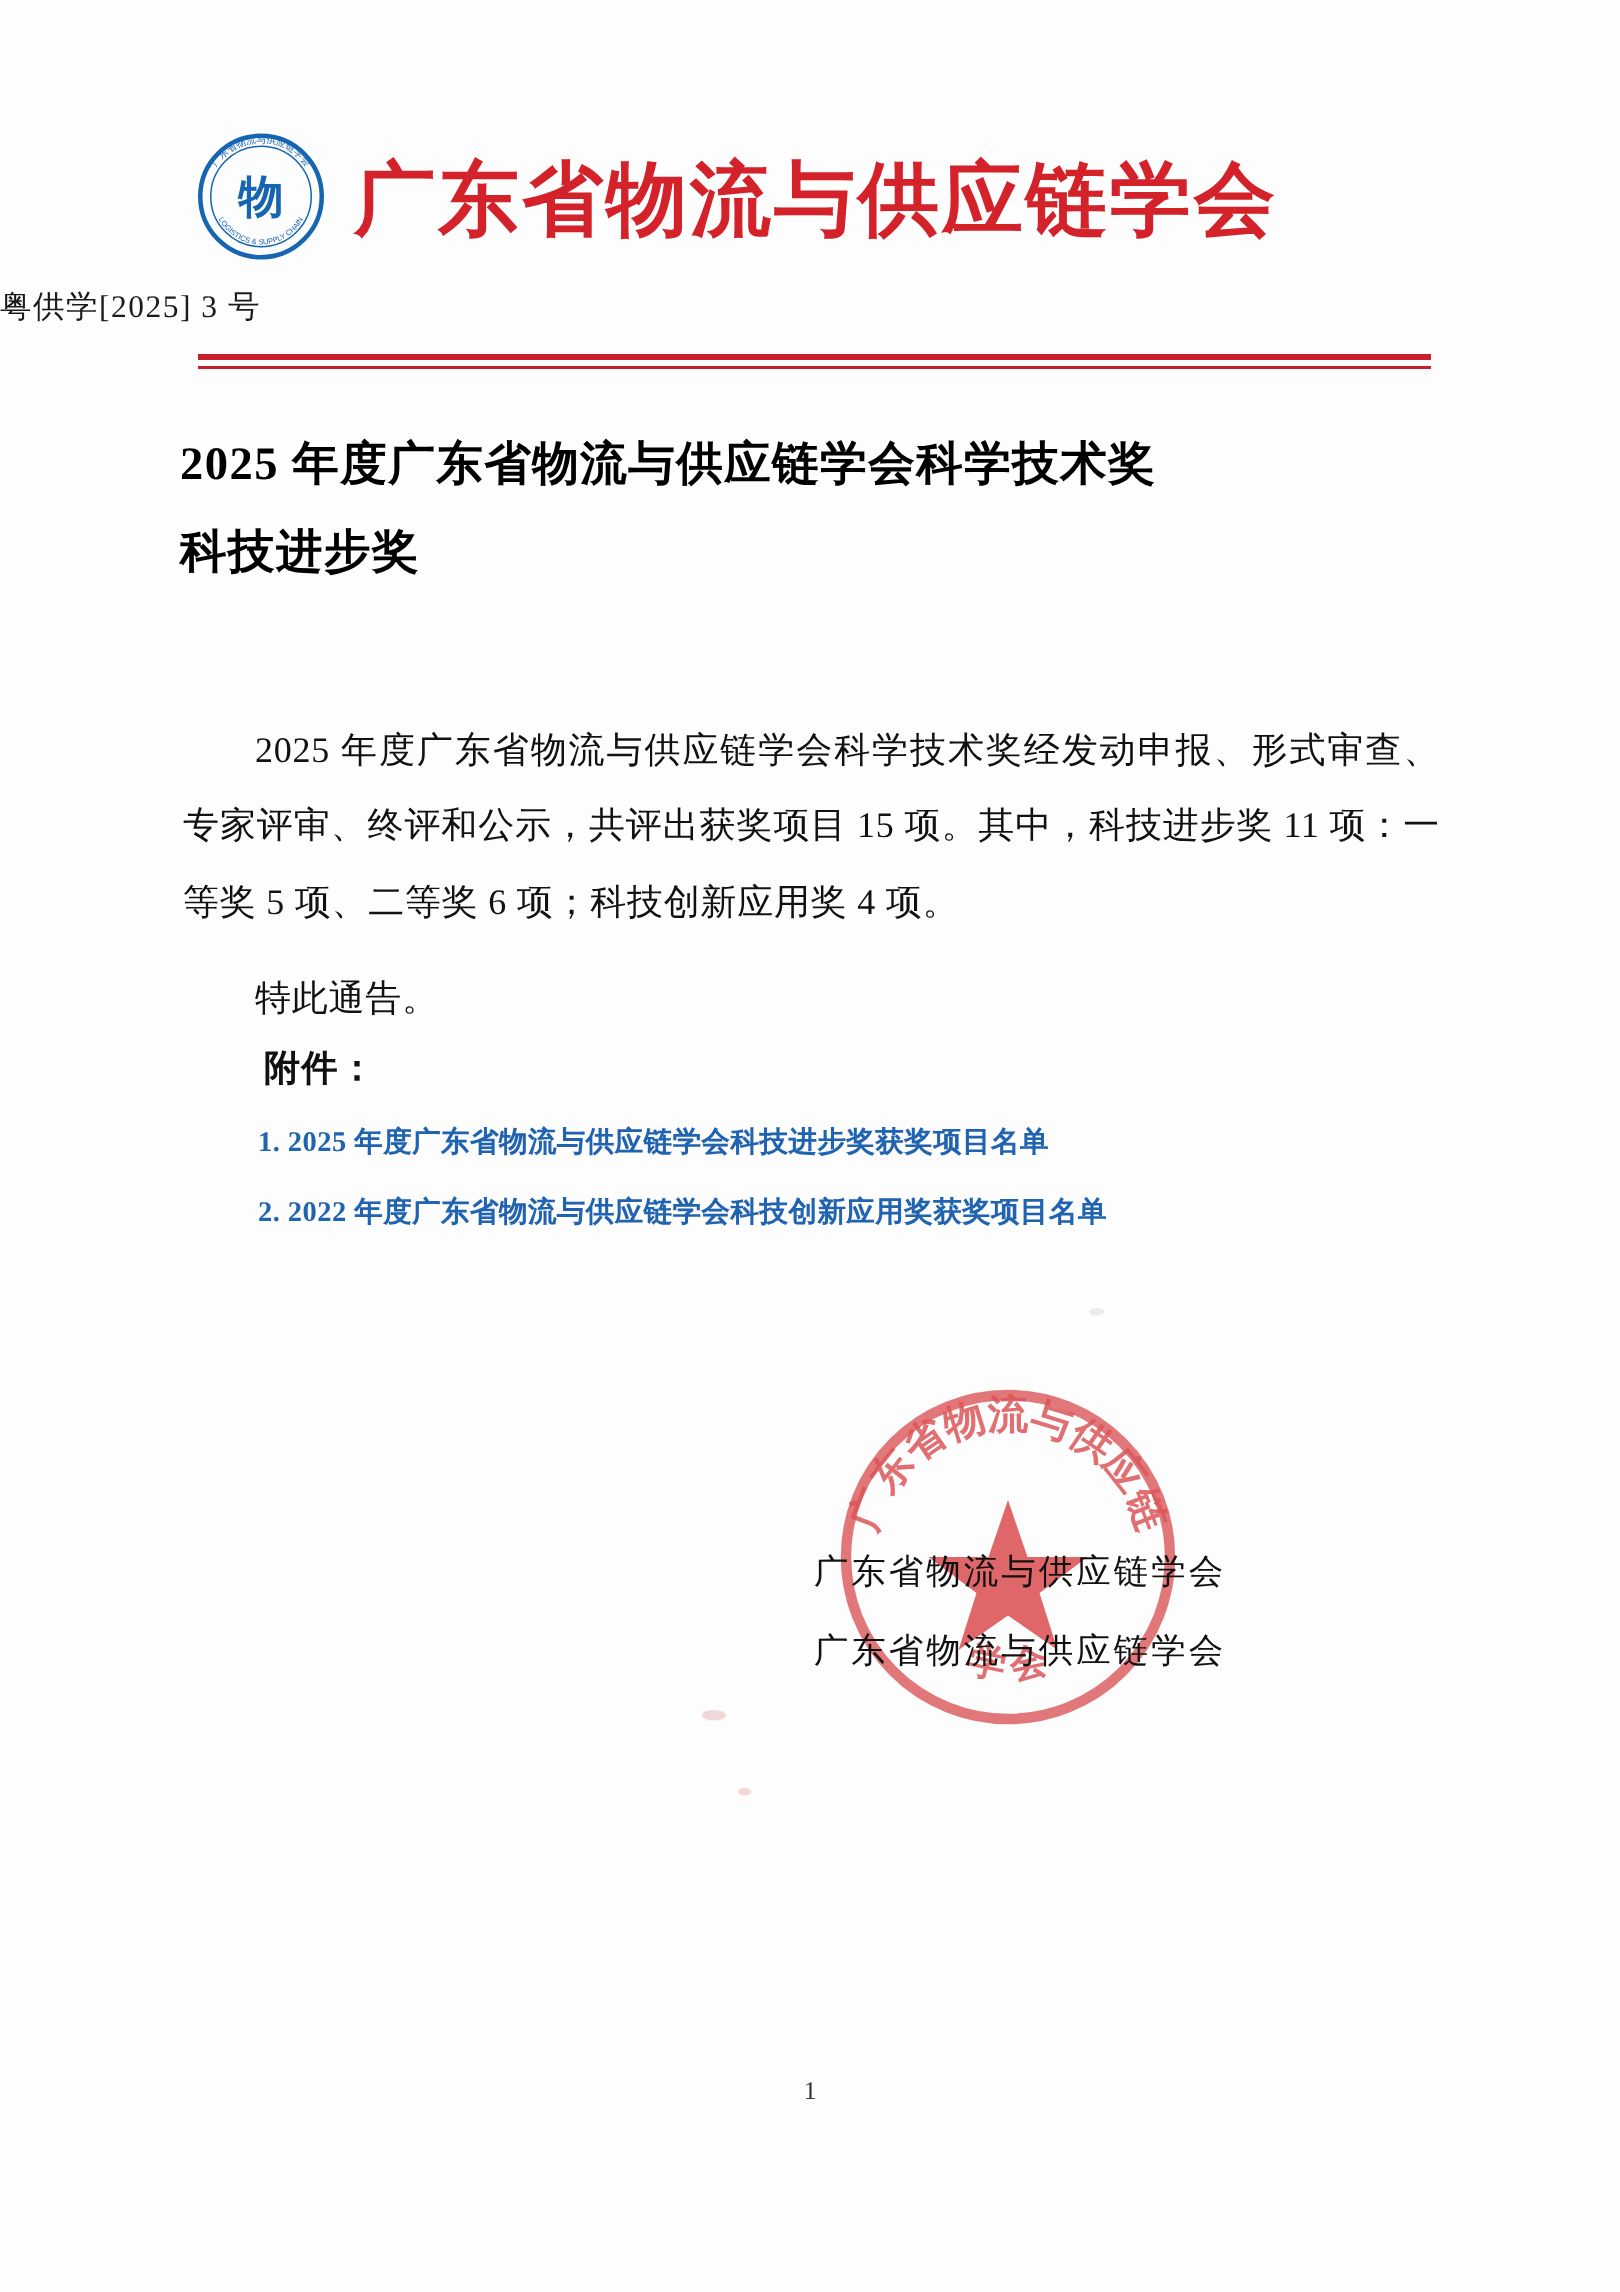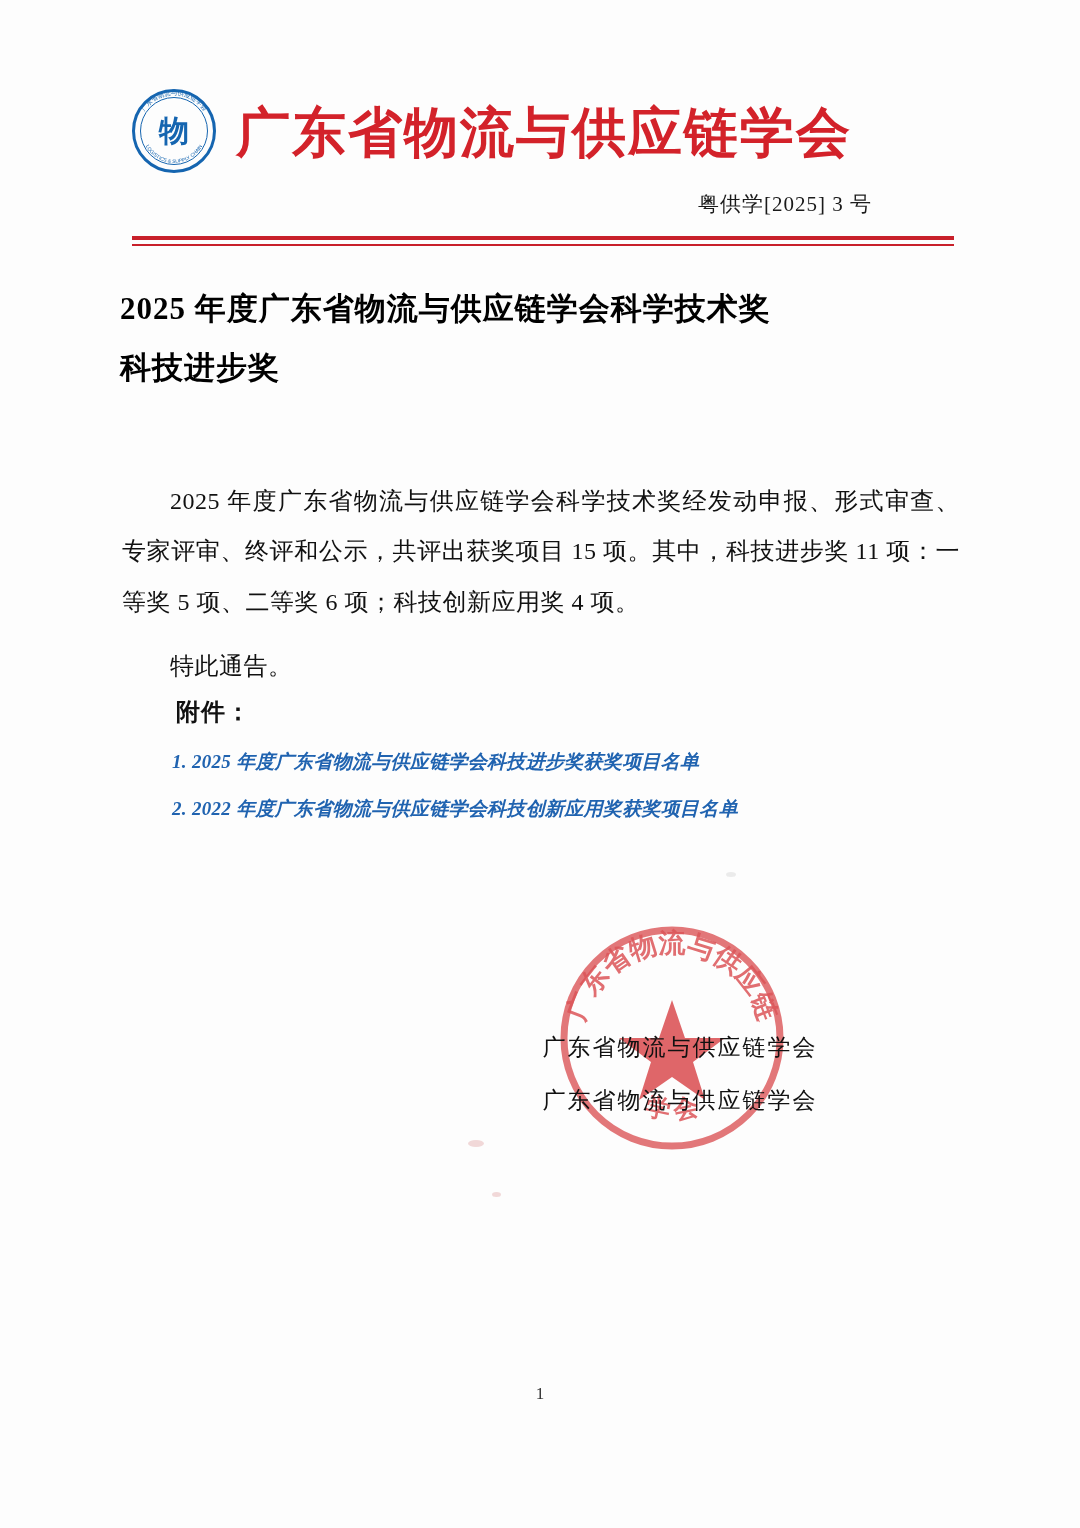--- a/index.html
+++ b/index.html
@@ -82,21 +82,21 @@
     line-height: 1;
     font-family: "Liberation Serif", "DejaVu Serif", serif;
     white-space: nowrap;
   }
 
   .doc-number {
     position: absolute;
     top: 190px;
     left: 0;
     width: 872px;
-    text-align: right;
+    text-align: left;
     font-size: 21px;
     letter-spacing: 1px;
     color: #1a1a1a;
   }
 
   .rule-thick {
     position: absolute;
     left: 132px;
     top: 236px;
     width: 822px;
@@ -161,21 +161,20 @@
   }
   .attach-item {
     display: block;
     color: #2063b0;
     font-size: 19px;
     font-weight: bold;
     line-height: 1;
     margin-bottom: 28px;
     text-decoration: none;
     letter-spacing: 0.3px;
-    font-style: italic;
   }
 
   
   .signature {
     position: absolute;
     left: 520px;
     top: 1022px;
     width: 320px;
     text-align: center;
     font-size: 23px;

